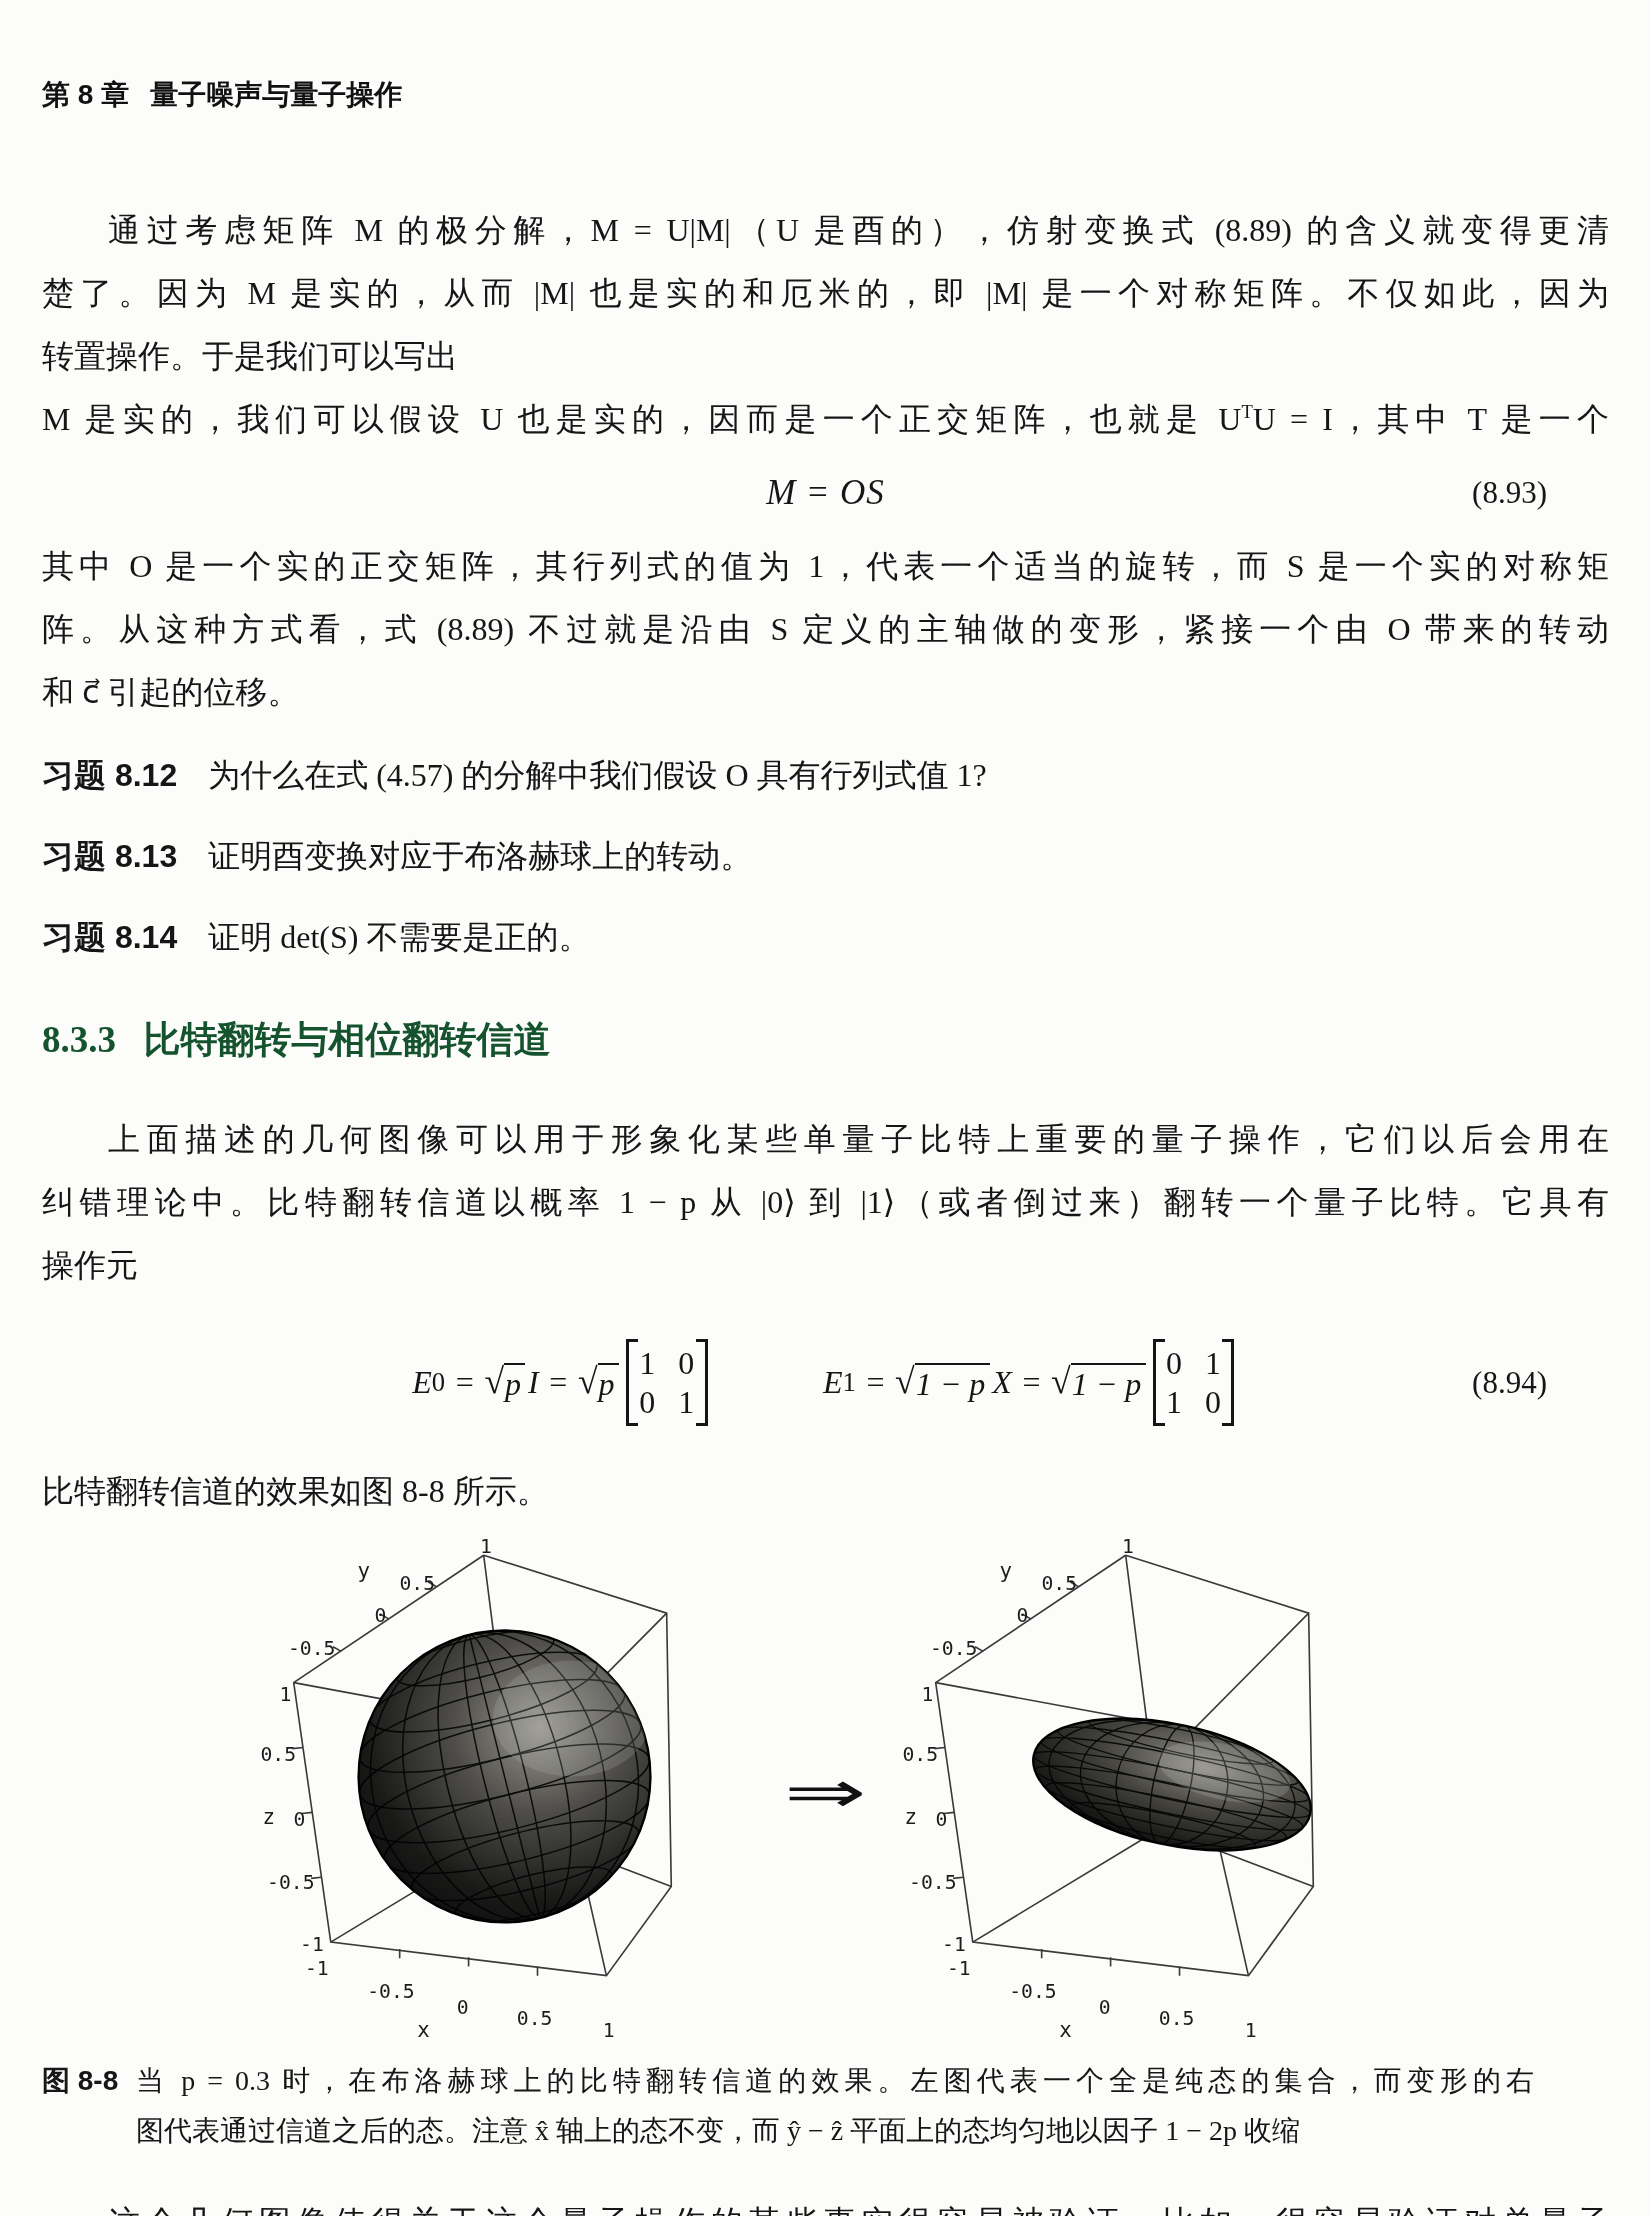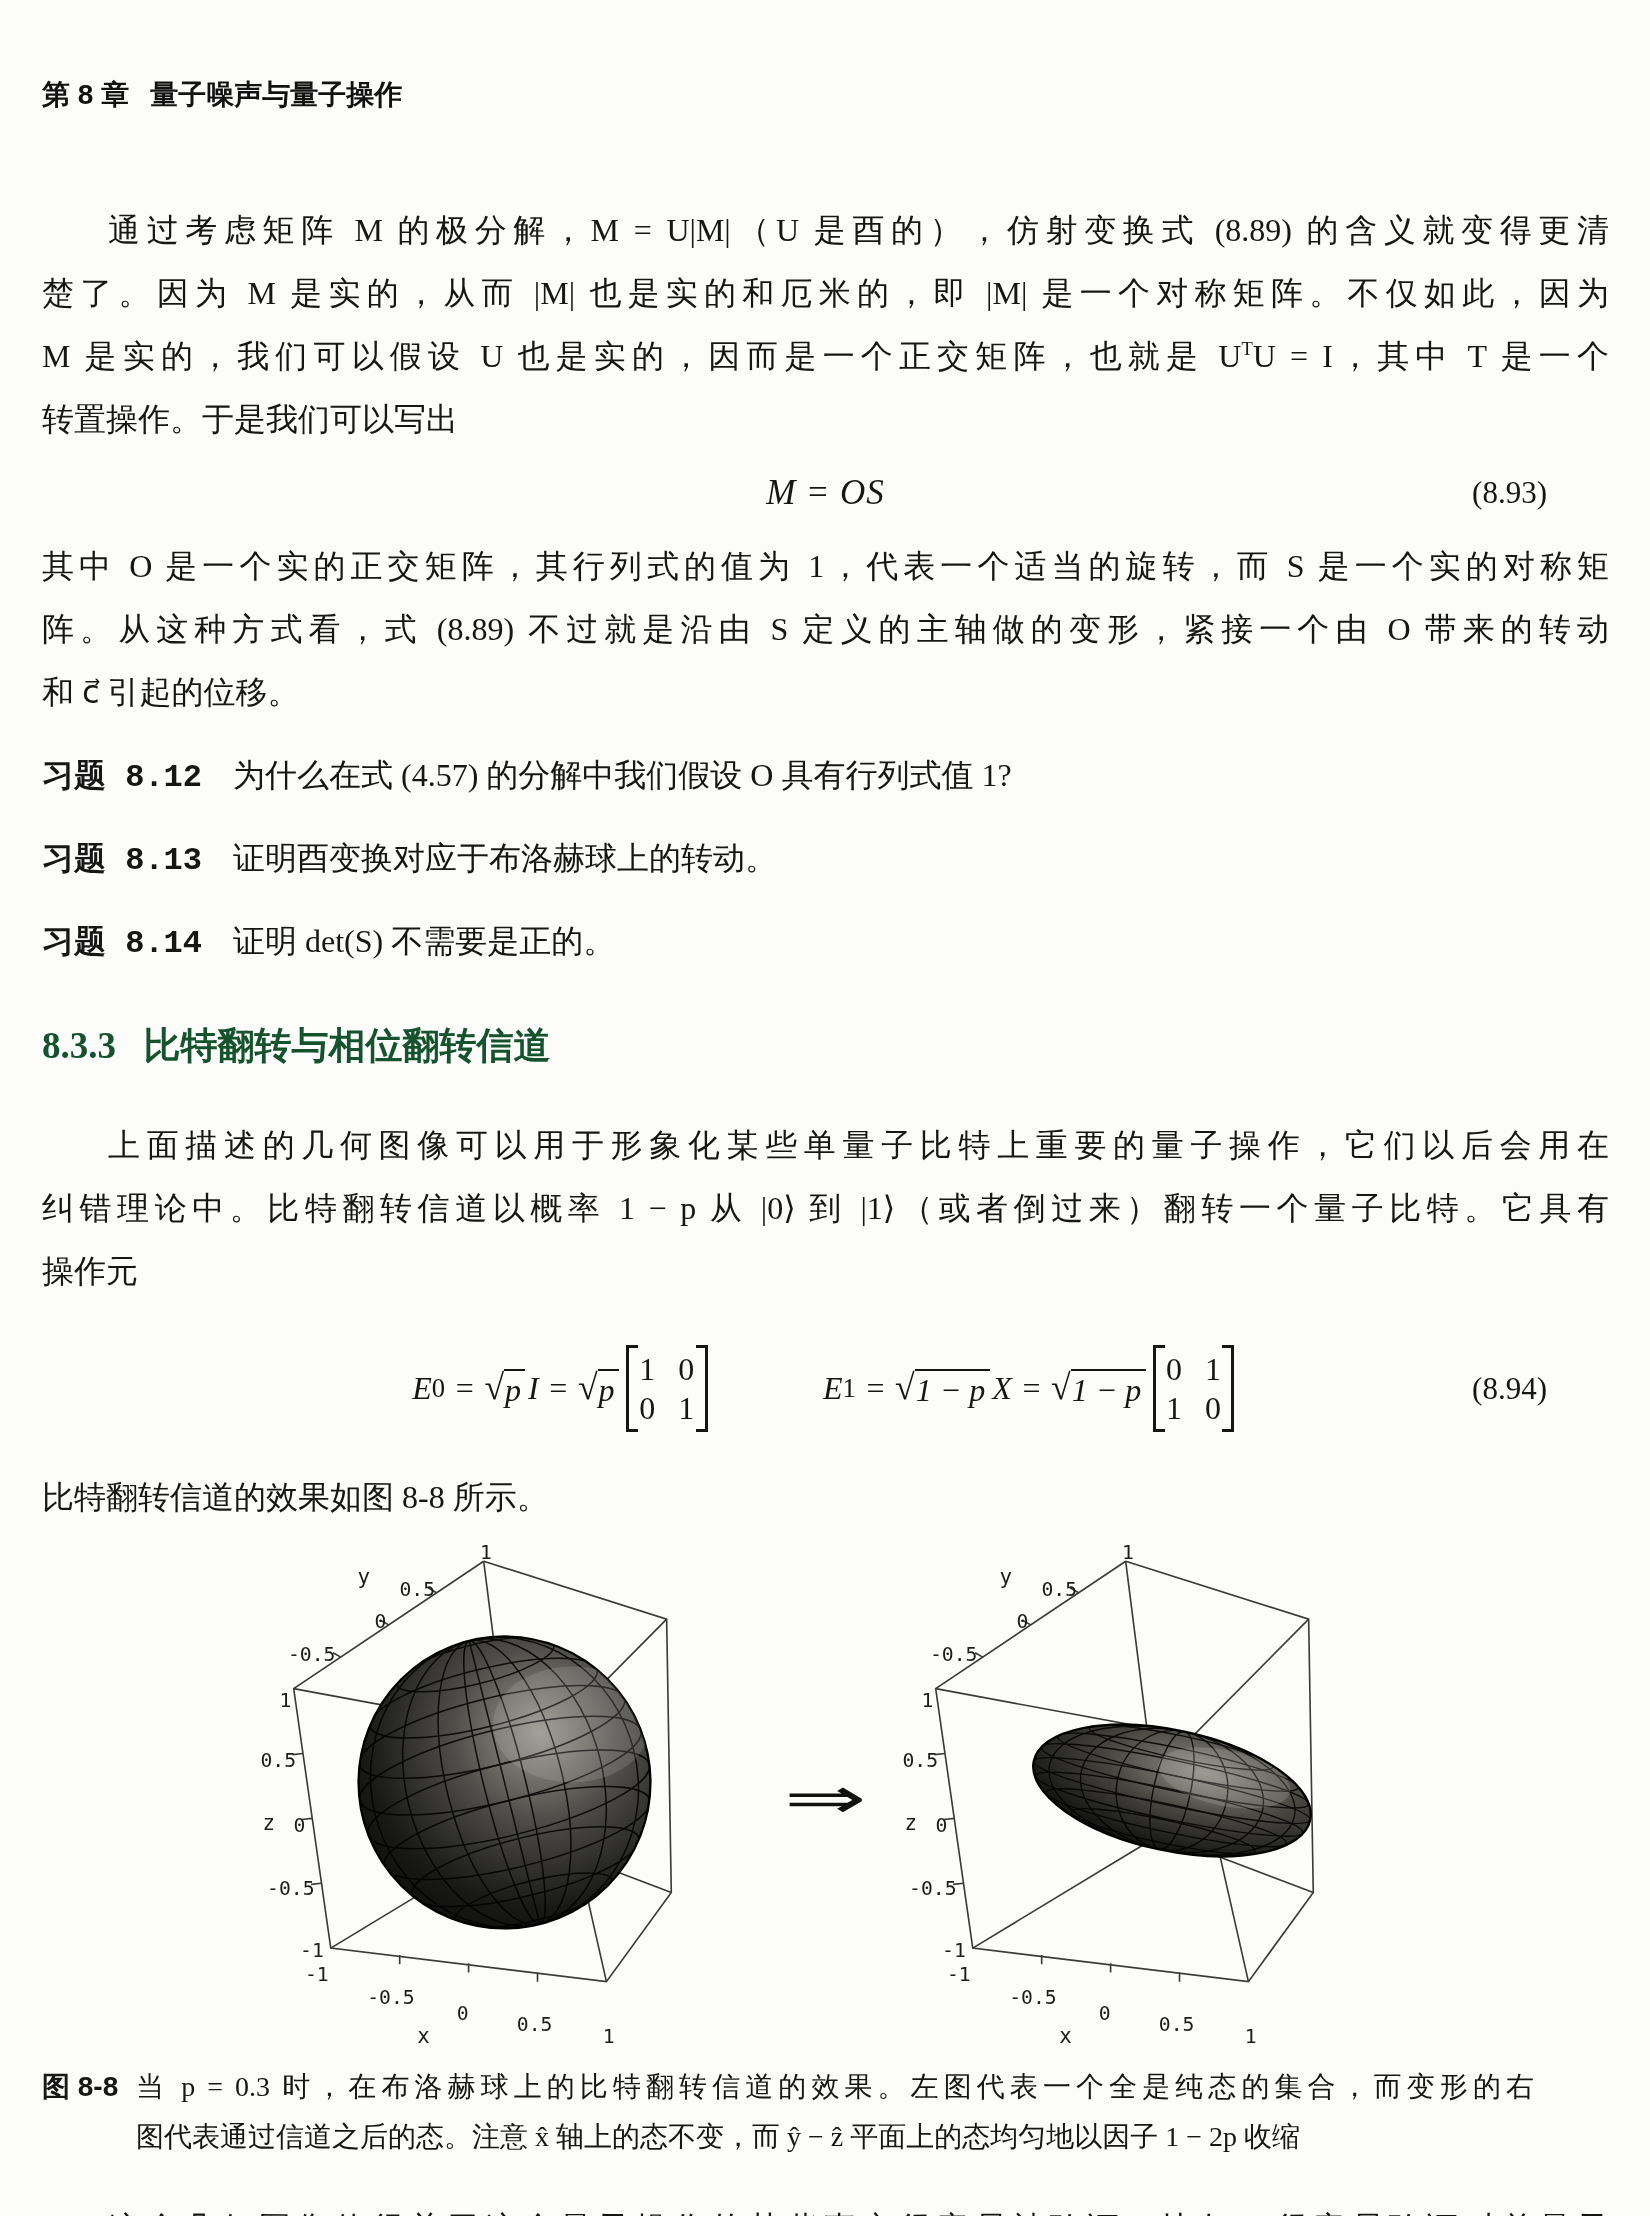--- a/index.html
+++ b/index.html
@@ -47,21 +47,21 @@
   .sq .radsign{font-size:1.12em;line-height:1;transform:translateY(0.9px);}
   .sq .rad{border-top:2.7px solid #151515;padding:1.8px 4.4px 0 0.9px;font-style:italic;line-height:1.15;}
   .mx{display:inline-grid;grid-template-columns:auto auto;column-gap:23px;row-gap:7px;
       padding:8px 13.3px;position:relative;margin:0 4.4px;text-align:center;line-height:1;}
   .mx::before,.mx::after{content:"";position:absolute;top:0;bottom:0;width:8.9px;}
   .mx::before{left:0;border:3.1px solid #151515;border-right:none;}
   .mx::after{right:0;border:3.1px solid #151515;border-left:none;}
   
   .exercises{margin-top:26.6px;}
   .exercise{font-size:32px;line-height:49px;margin-bottom:32px;}
-  .ex-label{font-family:Liberation Mono, monospace;font-weight:bold;margin-right:31px;}
+  .ex-label{font-family:Liberation Sans, sans-serif;font-weight:bold;margin-right:31px;}
   
   .section-heading{margin-top:53px;font-family:"Liberation Sans","DejaVu Sans",sans-serif;
     font-weight:bold;font-size:37px;line-height:49px;color:#14532d;}
   .section-heading .num{font-family:"Liberation Serif","DejaVu Serif",serif;font-weight:bold;margin-right:27.5px;}
   .p3{margin-top:44px;}
   
   .figure{display:flex;align-items:center;justify-content:center;gap:6.2px;margin-top:16px;}
   .bloch-svg{display:block;}
   .arrow{font-family:"DejaVu Sans",sans-serif;font-size:58px;color:#111;
          transform:scaleX(1.7);display:inline-block;margin:0 17.7px;}
@@ -82,22 +82,22 @@
 <div class="page">
   <div class="content">
 
     <div class="header">
       <span class="chap">第 8 章</span><span>量子噪声与量子操作</span>
     </div>
 
     <div class="para p1">
       <div class="ln indent">通过考虑矩阵 M 的极分解，M = U|M|（U 是酉的），仿射变换式 (8.89) 的含义就变得更清</div>
       <div class="ln">楚了。因为 M 是实的，从而 |M| 也是实的和厄米的，即 |M| 是一个对称矩阵。不仅如此，因为</div>
+      <div class="ln last">转置操作。于是我们可以写出</div>
       <div class="ln"><span>M 是实的，我们可以假设 U 也是实的，因而是一个正交矩阵，也就是 U</span><sup>T</sup><span>U = I，其中 T 是一个</span></div>
-      <div class="ln last">转置操作。于是我们可以写出</div>
     </div>
 
     <div class="eq-row">
       <span class="eq93-main"><i>M</i><span class="rel">=</span><i>OS</i></span>
       <span class="eq-label">(8.93)</span>
     </div>
 
     <div class="para">
       <div class="ln">其中 O 是一个实的正交矩阵，其行列式的值为 1，代表一个适当的旋转，而 S 是一个实的对称矩</div>
       <div class="ln">阵。从这种方式看，式 (8.89) 不过就是沿由 S 定义的主轴做的变形，紧接一个由 O 带来的转动</div>

